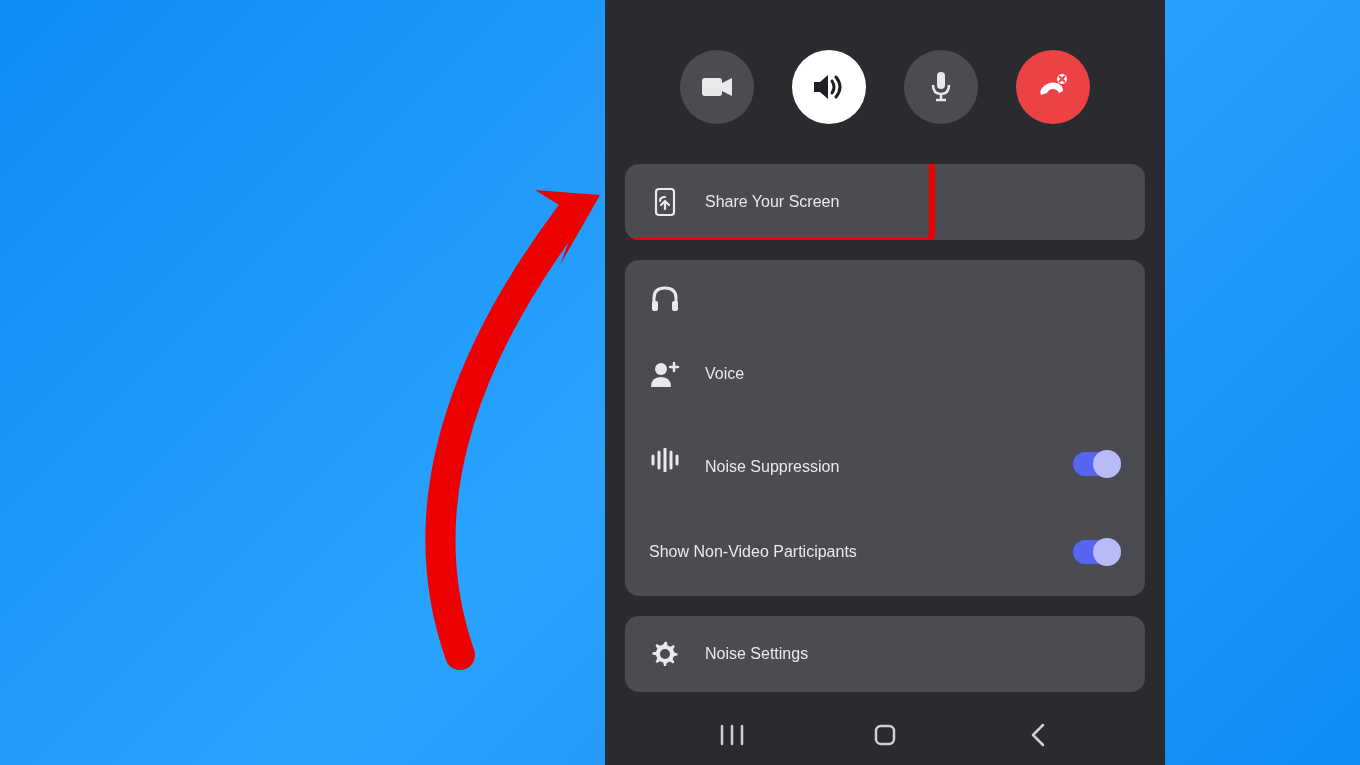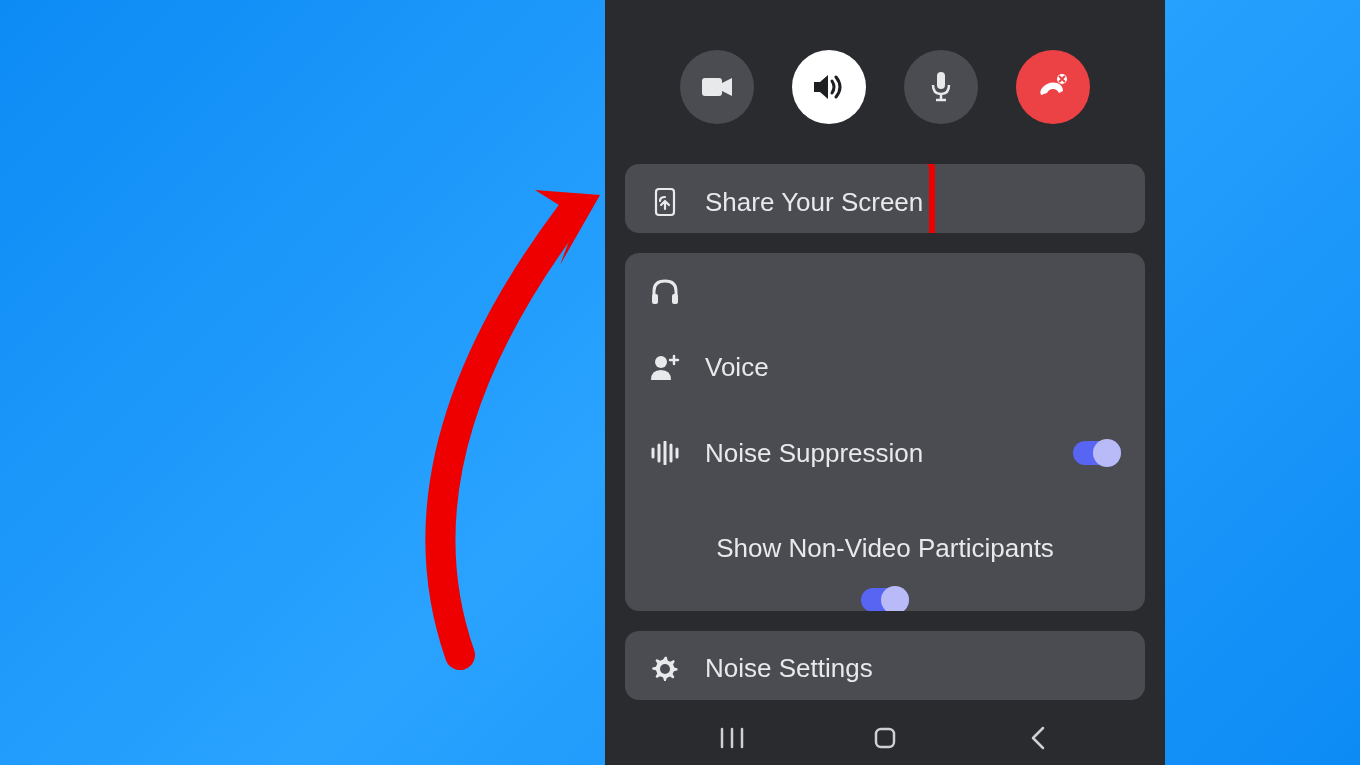--- a/index.html
+++ b/index.html
@@ -62,21 +62,21 @@
       top: -6px;
       width: 316px;
       height: 86px;
       border: 6px solid #ef0000;
       border-radius: 10px;
       pointer-events: none;
       z-index: 5;
     }
     .row-label {
       color: #e8e9ea;
-      font-size: 26px;
+      font-size: 16px;
       font-weight: 400;
       flex: 1;
     }
     .icon-slot {
       width: 32px;
       height: 32px;
       display: flex;
       align-items: center;
       justify-content: center;
       flex-shrink: 0;
@@ -199,36 +199,36 @@
     <div class="panel-row">
       <span class="icon-slot">
         <svg width="30" height="26" viewBox="0 0 30 26" fill="#e8e9ea">
             <circle cx="11" cy="8" r="6"></circle>
             <path d="M 1 26 Q 1 16 11 16 Q 21 16 21 26 Z"></path>
             <path d="M 24 2 L 24 10 M 20 6 L 28 6" stroke="#e8e9ea" stroke-width="2.5" stroke-linecap="round"></path>
           </svg>
       </span>
       <span class="row-label">Voice</span>
     </div>
-    <div class="panel-row" style="padding-top:32px; padding-bottom:32px;">
+    <div class="panel-row" style="padding-top:32px; padding-bottom:32px;align-items:flex-end;">
       <span class="icon-slot">
         <svg width="30" height="24" viewBox="0 0 30 24" fill="none" stroke="#e8e9ea" stroke-width="3" stroke-linecap="round">
             <line x1="3" y1="8" x2="3" y2="16"></line>
             <line x1="9" y1="4" x2="9" y2="20"></line>
             <line x1="15" y1="1" x2="15" y2="23"></line>
             <line x1="21" y1="4" x2="21" y2="20"></line>
             <line x1="27" y1="8" x2="27" y2="16"></line>
           </svg>
       </span>
       <span class="row-label">Noise Suppression</span>
       <div class="toggle">
           <div class="toggle-thumb"></div>
         </div>
     </div>
-    <div class="panel-row" style="padding-top:32px; padding-bottom:32px;flex-direction:column;">
+    <div class="panel-row" style="padding-top:32px; padding-bottom:32px;">
       <span class="row-label" style="margin-left:0;">Show Non-Video Participants</span>
       <div class="toggle">
           <div class="toggle-thumb"></div>
         </div>
     </div>
   </div>
 
   <div class="panel">
     <div class="panel-row">
       <span class="icon-slot">

